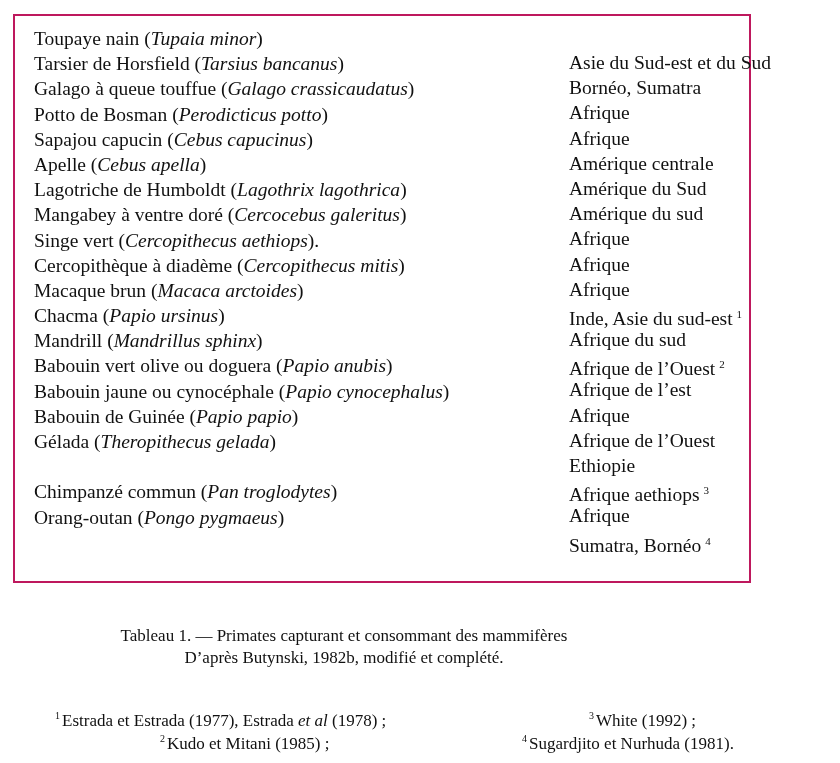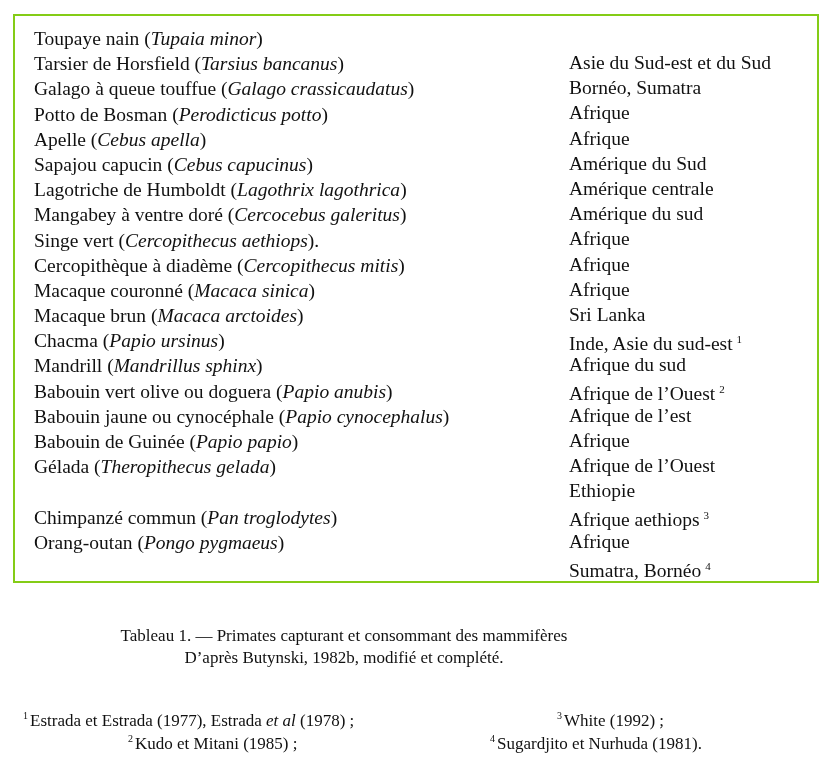--- a/index.html
+++ b/index.html
@@ -2,39 +2,39 @@
 <html><head>
 <meta charset="utf-8">
 <style>
   html, body { margin: 0; padding: 0; background: #ffffff; }
   body {
     width: 840px; height: 763px; position: relative; overflow: hidden;
     font-family: "Liberation Serif", "DejaVu Serif", serif;
     color: #111111;
   }
   .table-box {
-    position: absolute; left: 13px; top: 14px; width: 806px; height: 569px;
-    border: 2px solid #84cc16; box-sizing: border-box;
+    position: absolute; left: 13px; top: 14px; width: 738px; height: 569px;
+    border: 2px solid #be185d; box-sizing: border-box;
     border-right-width: 2px; border-bottom-width: 2px;
   }
   .rows { position: absolute; left: 19px; top: 10px; right: 0; }
   .row {
     position: relative; height: 25.2px; line-height: 25.2px;
     font-size: 19.5px; white-space: nowrap;
   }
   .row .species { position: absolute; left: 0; }
   .row .region { position: absolute; left: 535px; margin-top: 24px; }
   .row i { font-style: italic; }
   sup.fn { font-size: 11px; vertical-align: 7px; margin-left: 4px; }
   .caption {
     position: absolute; left: 0; width: 688px; top: 625px;
     text-align: center; font-size: 17px; line-height: 22px;
   }
   .footnotes { position: absolute; top: 704px; left: 0; width: 840px; font-size: 17px; line-height: 23px; }
-  .fn-line { position: absolute; white-space: nowrap; }
+  .fn-line { position: absolute; white-space: nowrap; margin-left: 32px; }
   .fn-line sup { font-size: 10px; vertical-align: 7px; margin-right: 2px; }
 </style>
 </head>
 <body>
 
 <div class="table-box">
   <div class="rows" id="rows">
       <div class="row">
         <span class="species"><span>Toupaye nain</span> (<i>Tupaia minor</i>)<span></span></span>
         <span class="region"><span>Asie du Sud-est et du Sud</span></span>
@@ -45,46 +45,42 @@
       </div>
       <div class="row">
         <span class="species"><span>Galago à queue touffue</span> (<i>Galago crassicaudatus</i>)<span></span></span>
         <span class="region"><span>Afrique</span></span>
       </div>
       <div class="row">
         <span class="species"><span>Potto de Bosman</span> (<i>Perodicticus potto</i>)<span></span></span>
         <span class="region"><span>Afrique</span></span>
       </div>
       <div class="row">
+        <span class="species"><span>Sapajou capucin</span> (<i>Cebus capucinus</i>)<span></span></span>
+        <span class="region"><span>Amérique centrale</span></span>
+      </div>
+      <div class="row">
         <span class="species"><span>Apelle</span> (<i>Cebus apella</i>)<span></span></span>
         <span class="region"><span>Amérique du Sud</span></span>
-      </div>
-      <div class="row">
-        <span class="species"><span>Sapajou capucin</span> (<i>Cebus capucinus</i>)<span></span></span>
-        <span class="region"><span>Amérique centrale</span></span>
       </div>
       <div class="row">
         <span class="species"><span>Lagotriche de Humboldt</span> (<i>Lagothrix lagothrica</i>)<span></span></span>
         <span class="region"><span>Amérique du sud</span></span>
       </div>
       <div class="row">
         <span class="species"><span>Mangabey à ventre doré</span> (<i>Cercocebus galeritus</i>)<span></span></span>
         <span class="region"><span>Afrique</span></span>
       </div>
       <div class="row">
         <span class="species"><span>Singe vert</span> (<i>Cercopithecus aethiops</i>)<span>.</span></span>
         <span class="region"><span>Afrique</span></span>
       </div>
       <div class="row">
         <span class="species"><span>Cercopithèque à diadème</span> (<i>Cercopithecus mitis</i>)<span></span></span>
         <span class="region"><span>Afrique</span></span>
-      </div>
-      <div class="row">
-        <span class="species"><span>Macaque couronné</span> (<i>Macaca sinica</i>)<span></span></span>
-        <span class="region"><span>Sri Lanka</span></span>
       </div>
       <div class="row">
         <span class="species"><span>Macaque brun</span> (<i>Macaca arctoides</i>)<span></span></span>
         <span class="region"><span>Inde, Asie du sud-est</span><sup class="fn">1</sup></span>
       </div>
       <div class="row">
         <span class="species"><span>Chacma</span> (<i>Papio ursinus</i>)<span></span></span>
         <span class="region"><span>Afrique du sud</span></span>
       </div>
       <div class="row">

